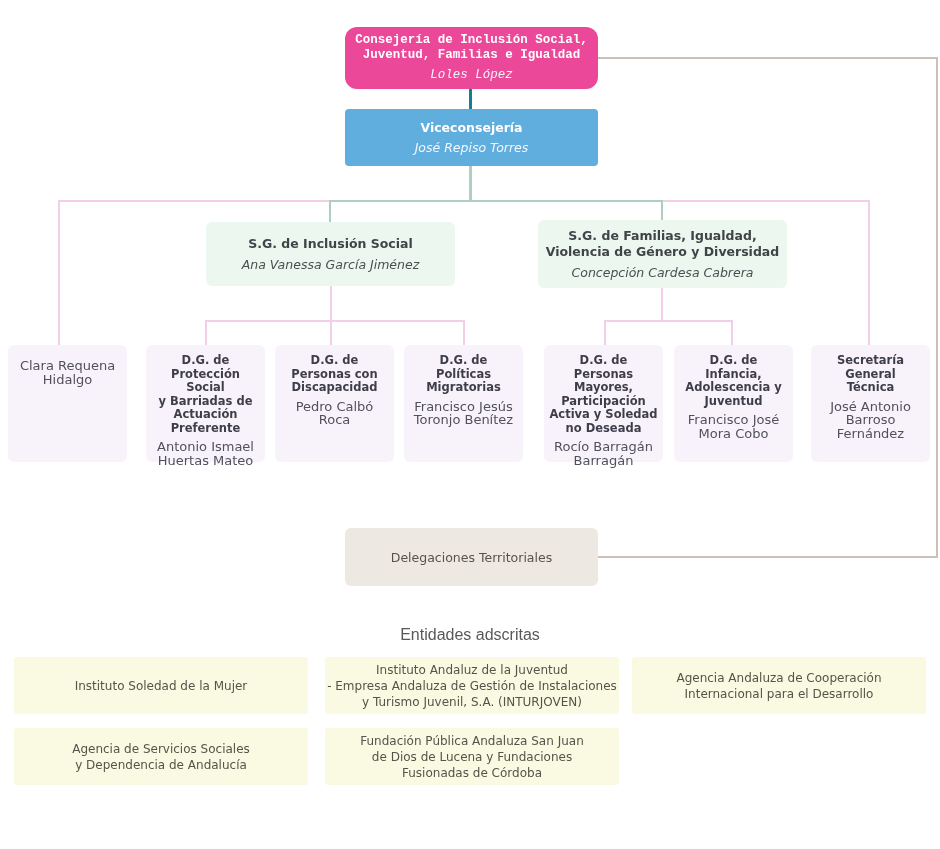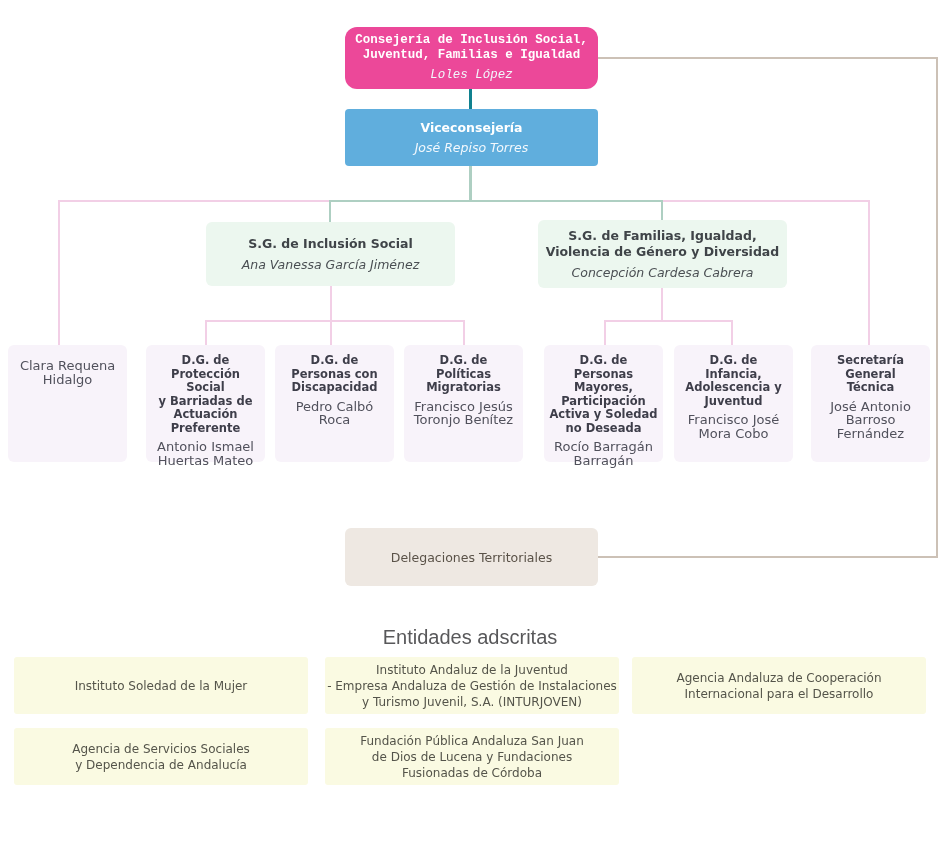--- a/index.html
+++ b/index.html
@@ -21,21 +21,21 @@
   .node-dg{top:345px;width:119px;height:117px;background:#f8f3fa;border-radius:6px;
            justify-content:flex-start;padding:9px 4px 4px 4px;}
   .node-dg .ttl{color:#3e3e4a;font-weight:bold;font-size:11.5px;line-height:13.5px;}
   .node-dg .nm{color:#51515c;font-size:13px;line-height:13.5px;margin-top:5px;}
   .dg0{left:8px;}.dg1{left:146px;}.dg2{left:275px;}.dg3{left:404px;}
   .dg4{left:544px;}.dg5{left:674px;}.dg6{left:811px;}
   .node-deleg{left:345px;top:528px;width:253px;height:58px;background:#eee8e2;border-radius:6px;}
   .node-deleg .lbl{color:#5a5248;font-size:12.5px;}
   
   .entidades-heading{position:absolute;left:0;top:626px;width:940px;text-align:center;
-      font-family:"Liberation Sans",sans-serif;font-size:20px;color:#58585a;}
+      font-family:"Liberation Sans",sans-serif;font-size:16px;color:#58585a;}
   .node-ent{top:657px;width:294px;height:57px;background:#fafae2;border-radius:3px;}
   .node-ent .lbl{color:#54544a;font-size:12px;line-height:16px;}
   .entA{left:14px;}.entB{left:325px;}.entC{left:632px;}
   .entD{left:14px;top:728px;}.entE{left:325px;top:728px;}
   
   .line{position:absolute;}
   .teal{background:#10818f;}
   .green{background:#aecfc2;}
   .pink{background:#f2cfe6;}
   .tan{background:#ccc1b6;}

